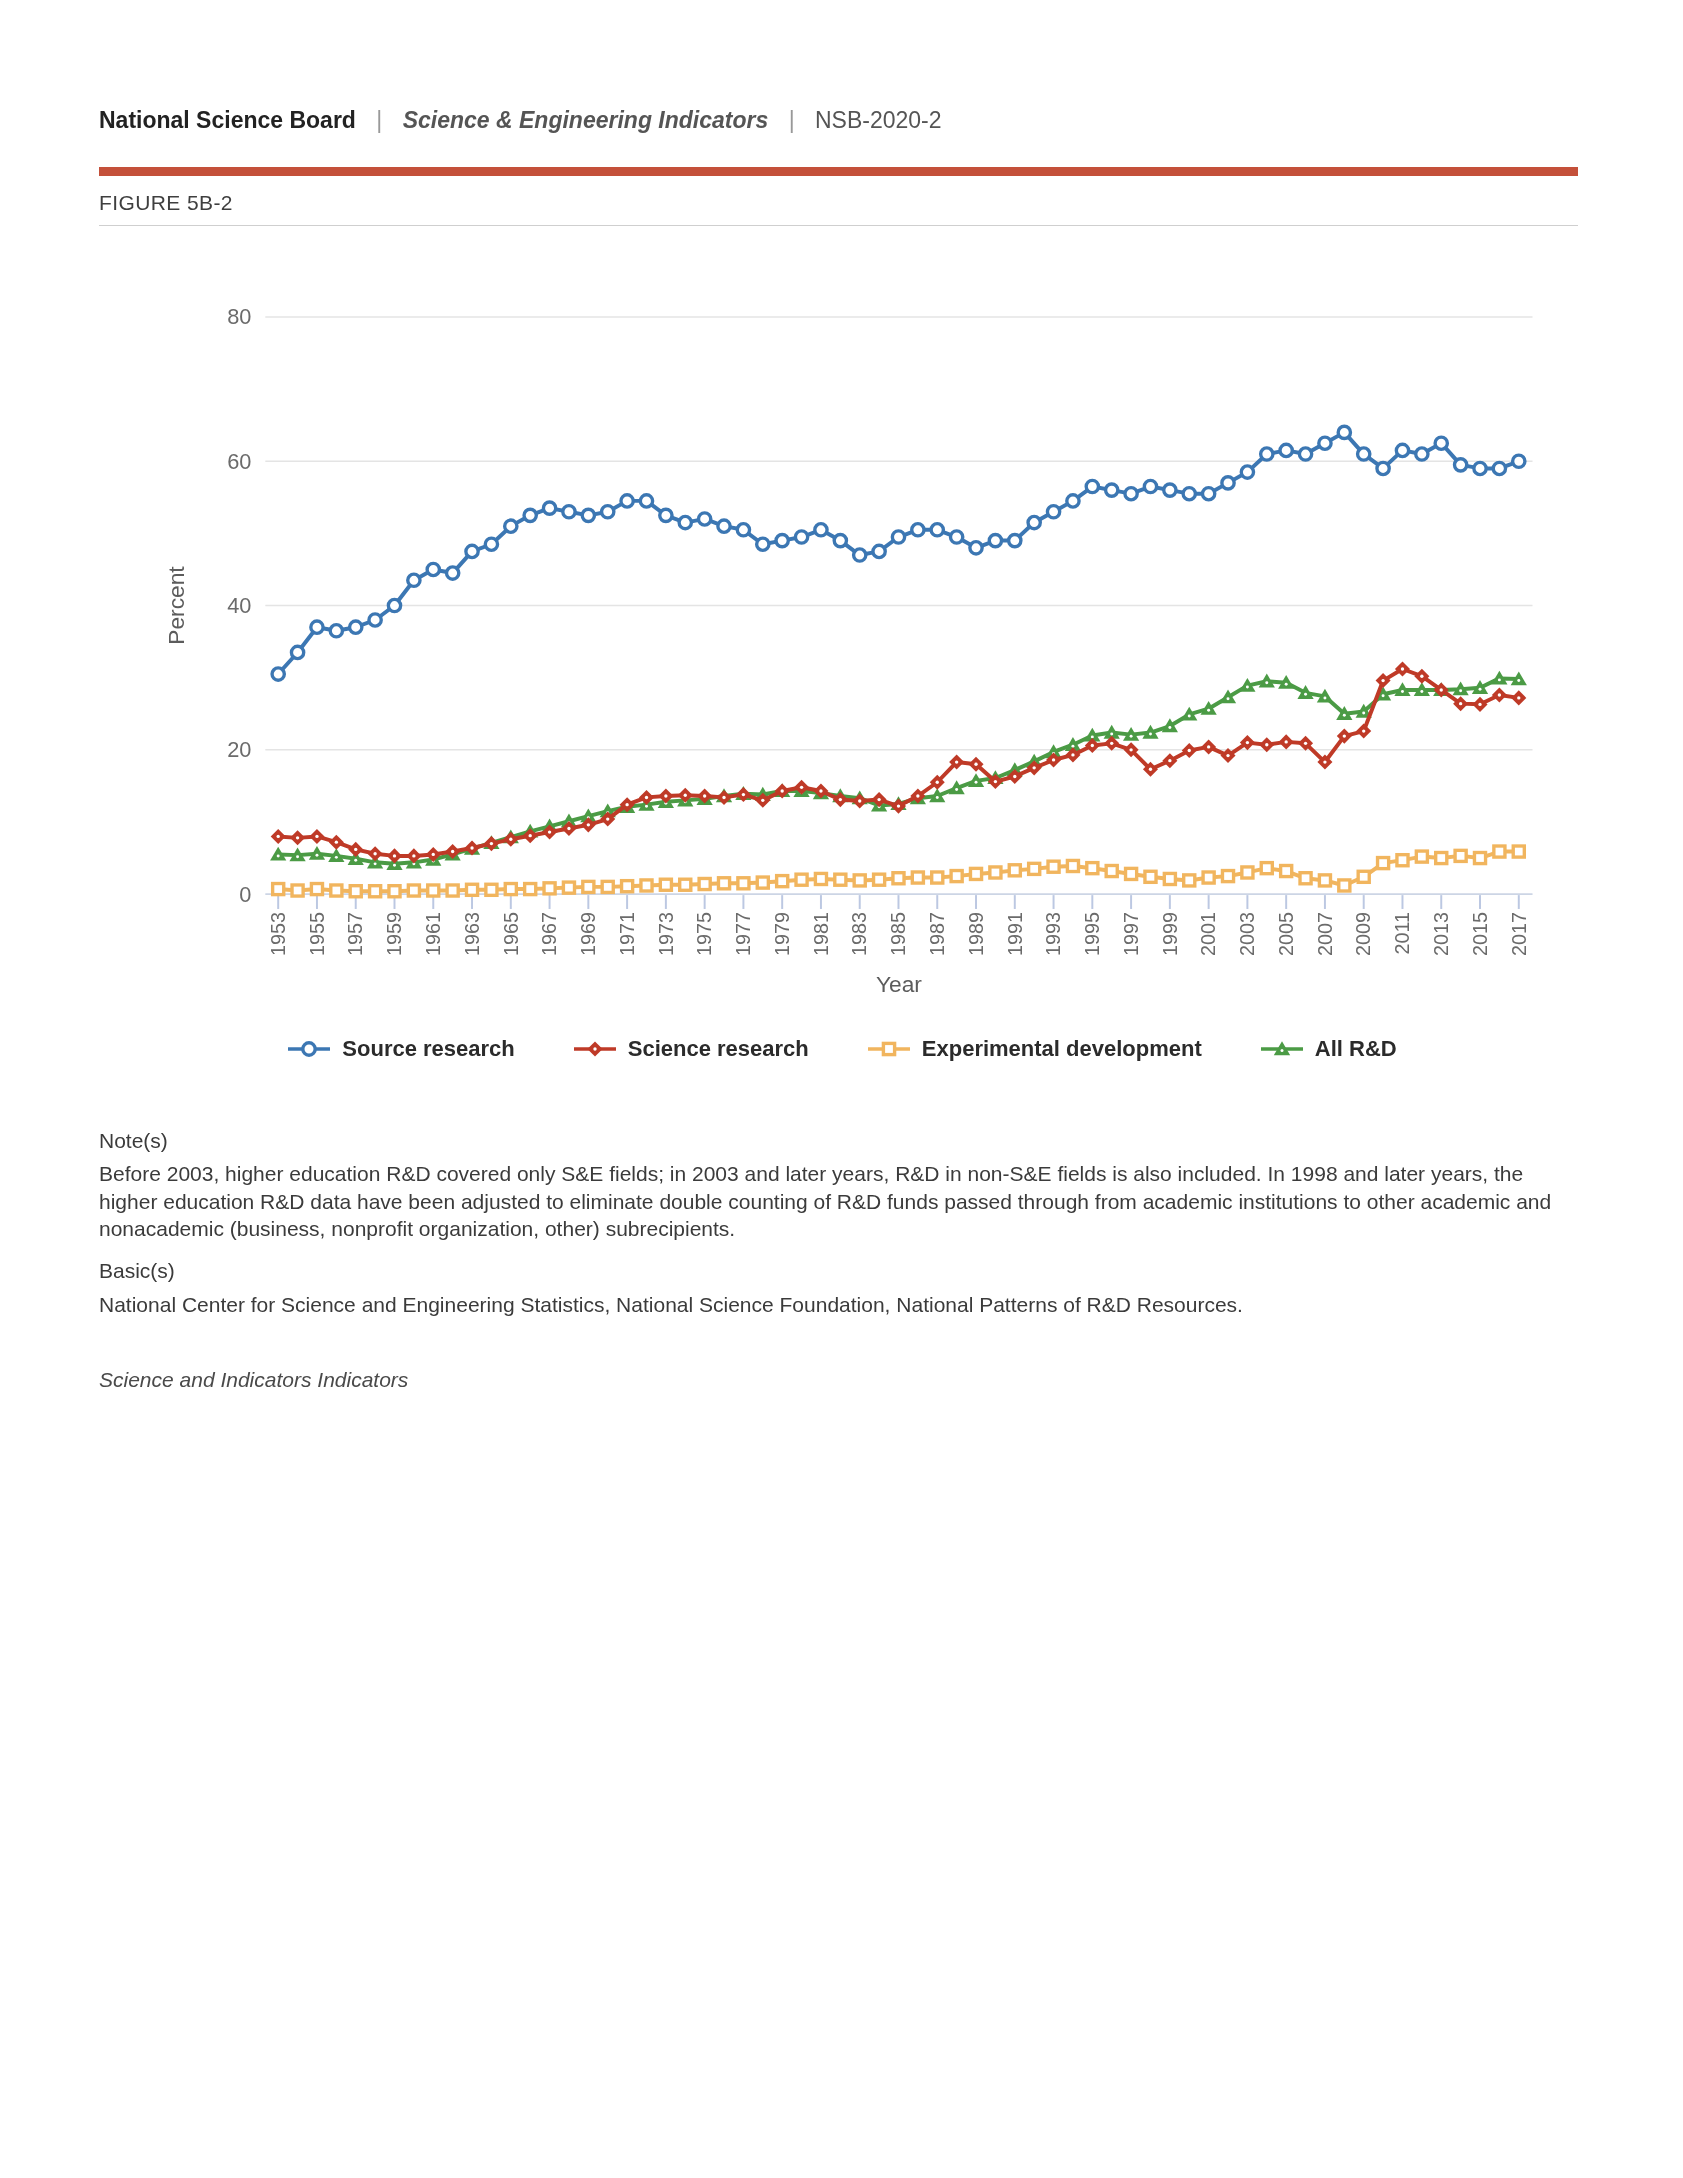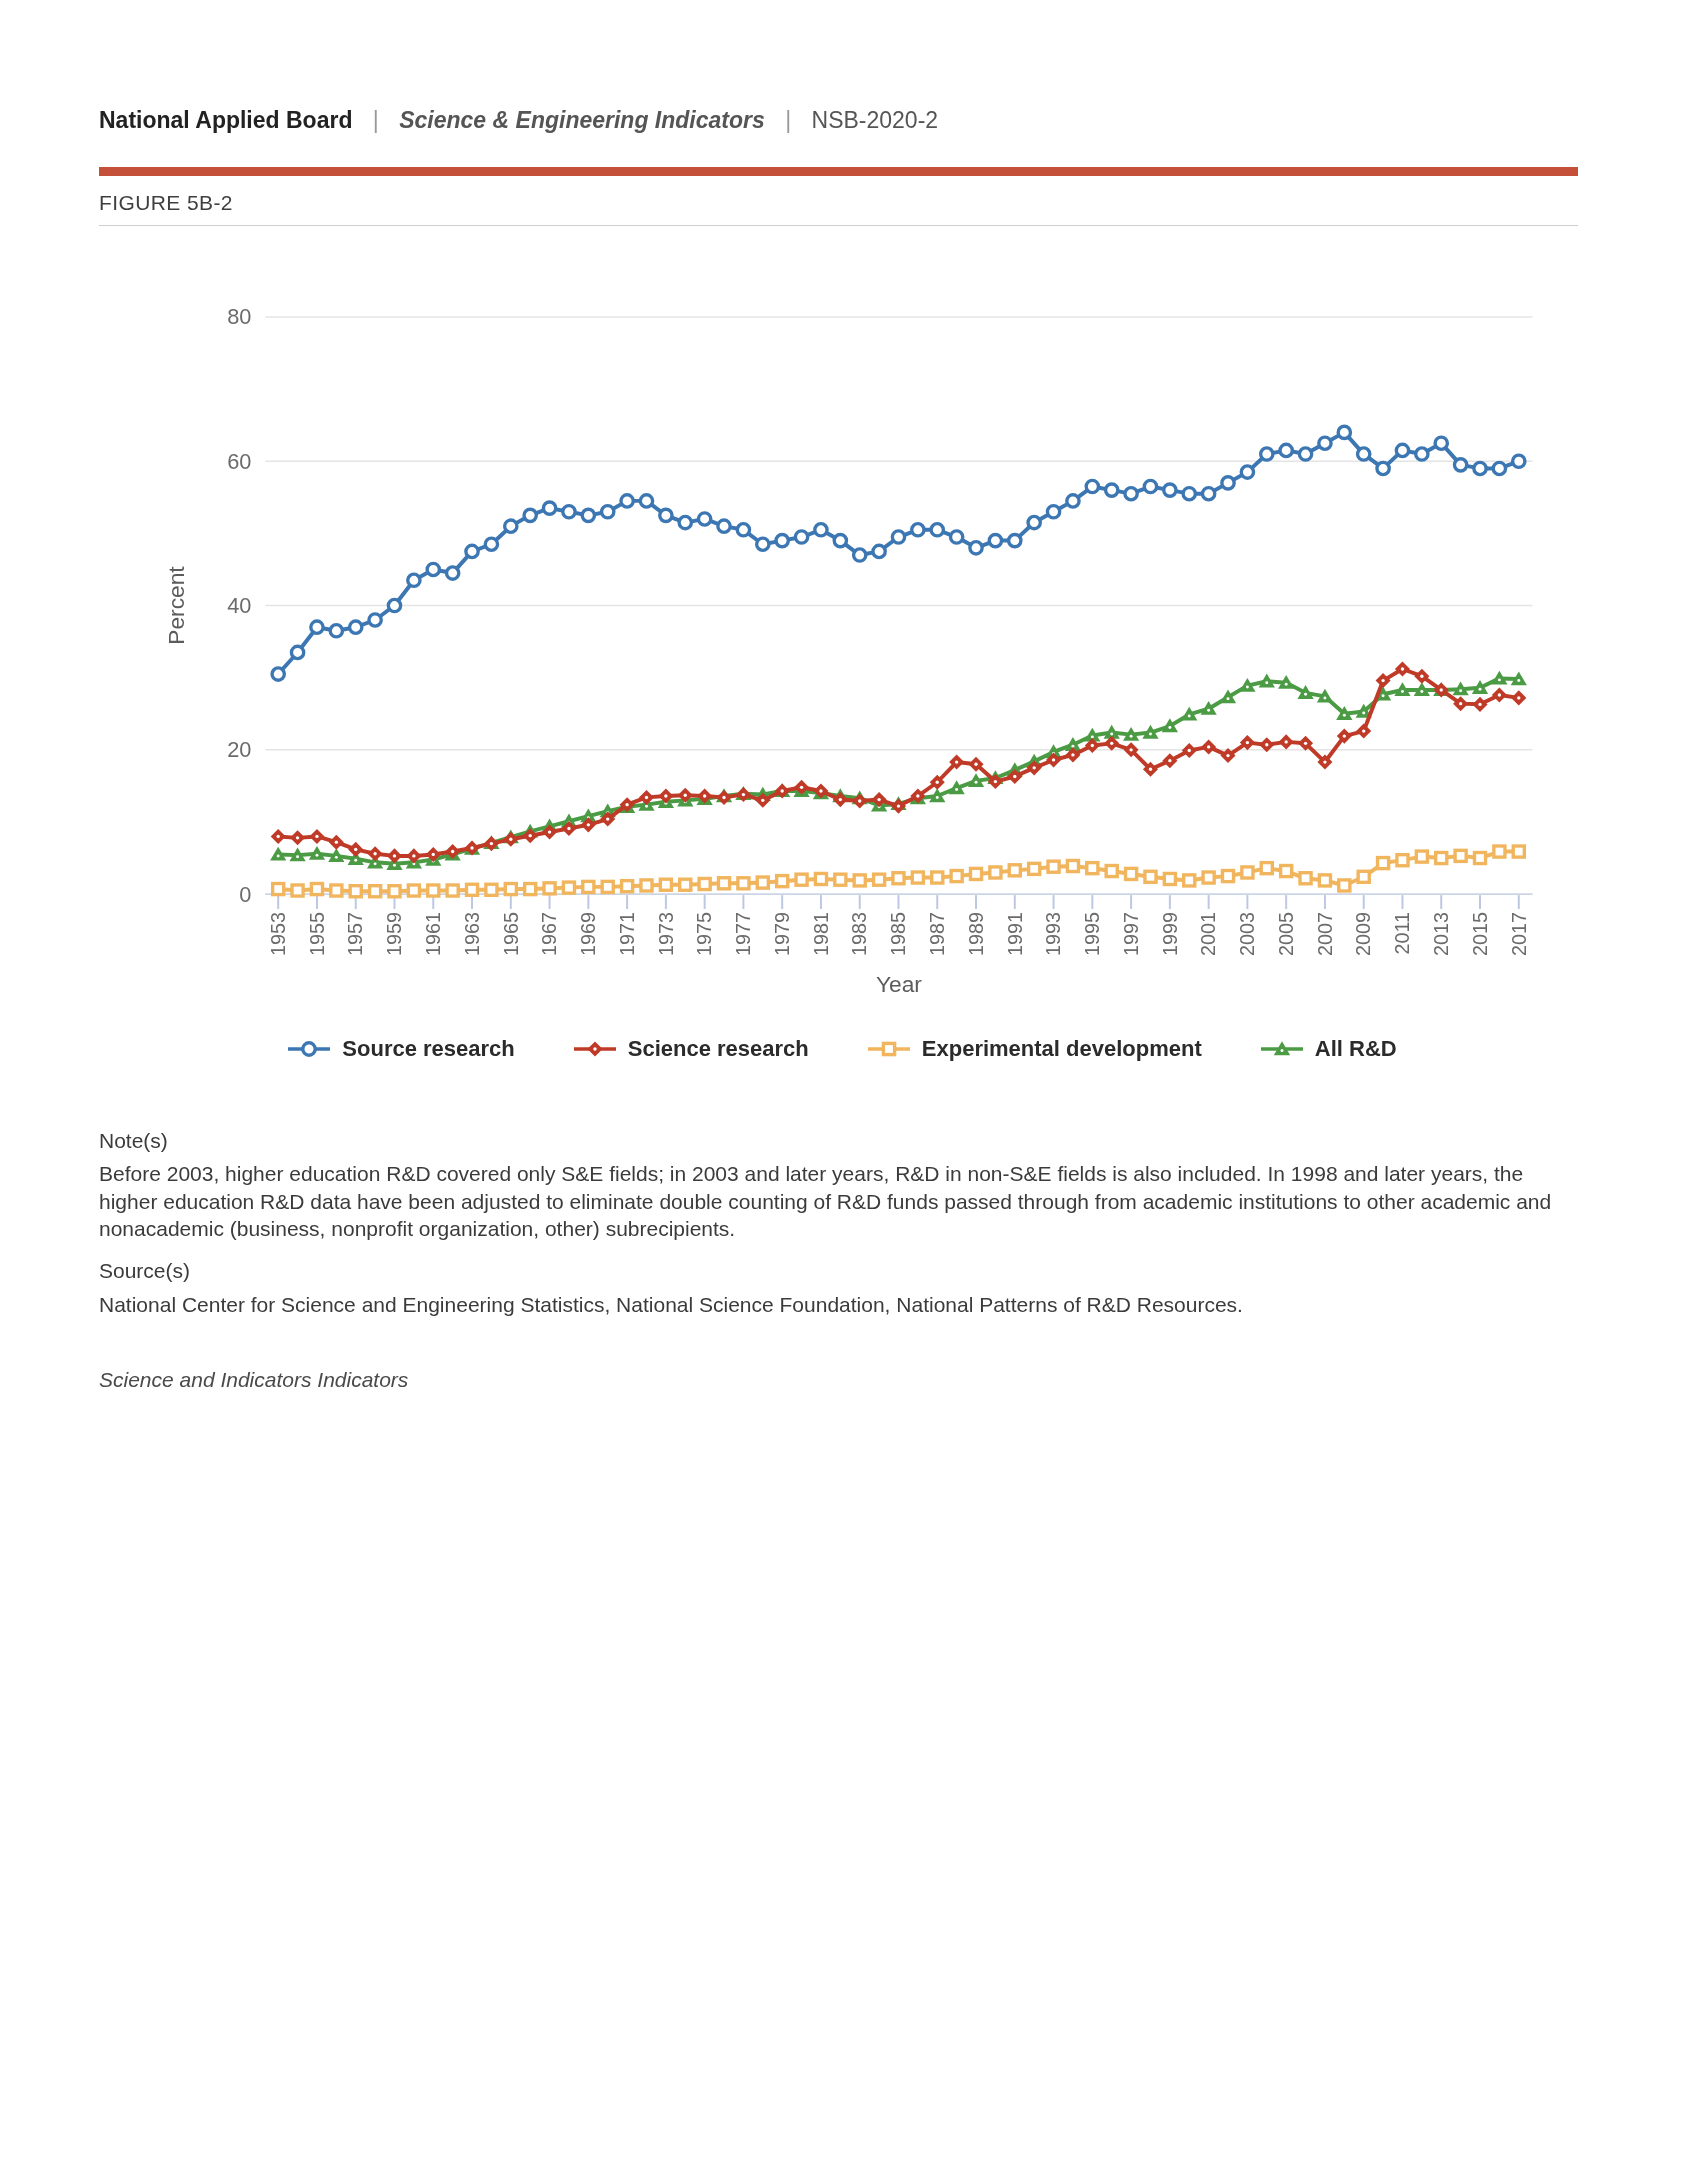--- a/index.html
+++ b/index.html
@@ -28,21 +28,21 @@
   #source-heading{top:1259px;}
   #source-body{top:1291px;}
   #footer-text{position:absolute;left:99px;top:1368px;font-size:21px;font-style:italic;color:#4a4a4a;}
 </style>
 </head>
 <body>
 
 <div id="page">
 
   <div id="header">
-    <span class="org">National Applied Board</span>
+    <span class="org">National Science Board</span>
     <span class="sep">|</span>
     <span class="pub">Science &amp; Engineering Indicators</span>
     <span class="sep">|</span>
     <span class="rid">NSB-2020-2</span>
   </div>
 
   <div id="red-rule" style="background: rgb(196, 80, 58);"></div>
 
   <div id="figure-label">FIGURE 5B-2</div>
   <div id="hairline"></div>
@@ -558,18 +558,18 @@
           <line x1="2" y1="11" x2="44" y2="11" stroke="#4b9b45" stroke-width="3.6"></line>
           <path d="M 23 3.2 L 31.2 17.2 L 14.8 17.2 Z" fill="#4b9b45"></path>
           <circle cx="23" cy="12.5" r="1.5" fill="#fff"></circle>
         </svg>
         <span>All R&amp;D</span>
       </div>
     </div>
 
   <div id="notes-heading" class="heading">Note(s)</div>
   <div id="notes-body" class="bodytext">Before 2003, higher education R&amp;D covered only S&amp;E fields; in 2003 and later years, R&amp;D in non-S&amp;E fields is also included. In 1998 and later years, the higher education R&amp;D data have been adjusted to eliminate double counting of R&amp;D funds passed through from academic institutions to other academic and nonacademic (business, nonprofit organization, other) subrecipients.</div>
-  <div id="source-heading" class="heading">Source(s)</div>
+  <div id="source-heading" class="heading">Basic(s)</div>
   <div id="source-body" class="bodytext">National Center for Science and Engineering Statistics, National Science Foundation, National Patterns of R&amp;D Resources.</div>
   <div id="footer-text">Science and Indicators Indicators</div>
 
 </div>
 
 
 </body></html>

